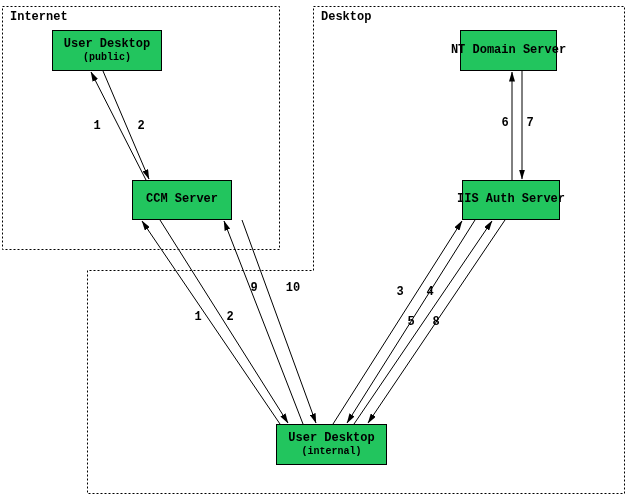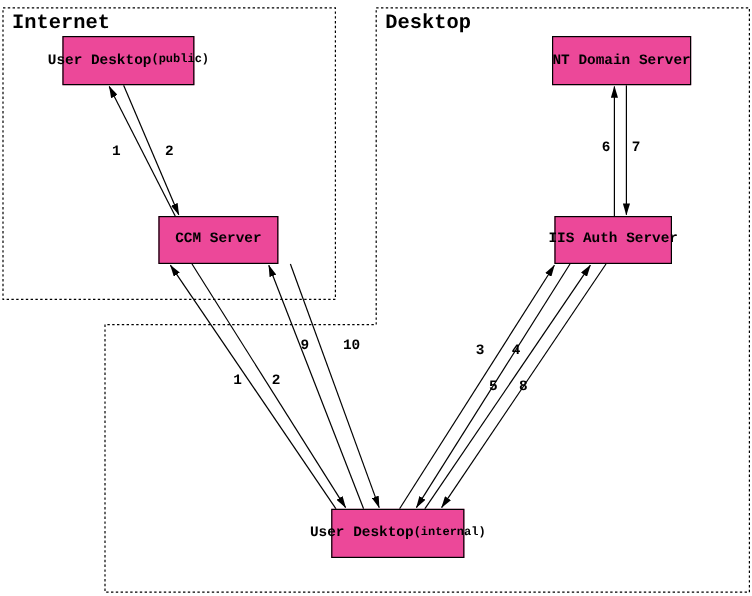--- a/index.html
+++ b/index.html
@@ -29,42 +29,43 @@
     stroke-width: 1;
     stroke-dasharray: 2 2;
   }
   .flow {
     stroke: #000000;
     stroke-width: 1;
   }
   .node {
     position: absolute;
     box-sizing: border-box;
-    background: #ec4899;
+    background: #22c55e;
     border: 1px solid #000000;
     display: flex;
+    flex-direction: column;
     align-items: center;
     justify-content: center;
     text-align: center;
   }
   .node .title {
     font-size: 12px;
     font-weight: bold;
     line-height: 1.15;
     white-space: nowrap;
   }
   .node .subtitle {
     font-size: 10px;
     font-weight: bold;
     line-height: 1.1;
     white-space: nowrap;
   }
   .zone-label {
     position: absolute;
-    font-size: 17px;
+    font-size: 12px;
     font-weight: bold;
     white-space: nowrap;
   }
   .num {
     position: absolute;
     transform: translate(-50%, -50%);
     font-size: 12px;
     font-weight: bold;
     line-height: 1;
     white-space: nowrap;
@@ -109,21 +110,21 @@
 
   <div class="node" style="left:52px; top:30px; width:110px; height:41px;">
     <span class="title">User Desktop</span>
     <span class="subtitle">(public)</span>
   </div>
 
   <div class="node" style="left:132px; top:180px; width:100px; height:40px;">
     <span class="title">CCM Server</span>
   </div>
 
-  <div class="node" style="left:460px; top:30px; width:116px; height:41px;">
+  <div class="node" style="left:460px; top:30px; width:97px; height:41px;">
     <span class="title">NT Domain Server</span>
   </div>
 
   <div class="node" style="left:462px; top:180px; width:98px; height:40px;">
     <span class="title">IIS Auth Server</span>
   </div>
 
   <div class="node" style="left:276px; top:424px; width:111px; height:41px;">
     <span class="title">User Desktop</span>
     <span class="subtitle">(internal)</span>

